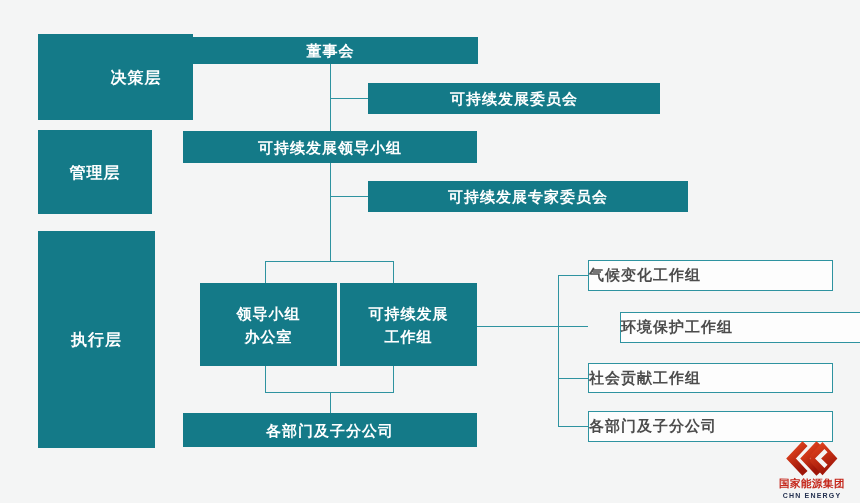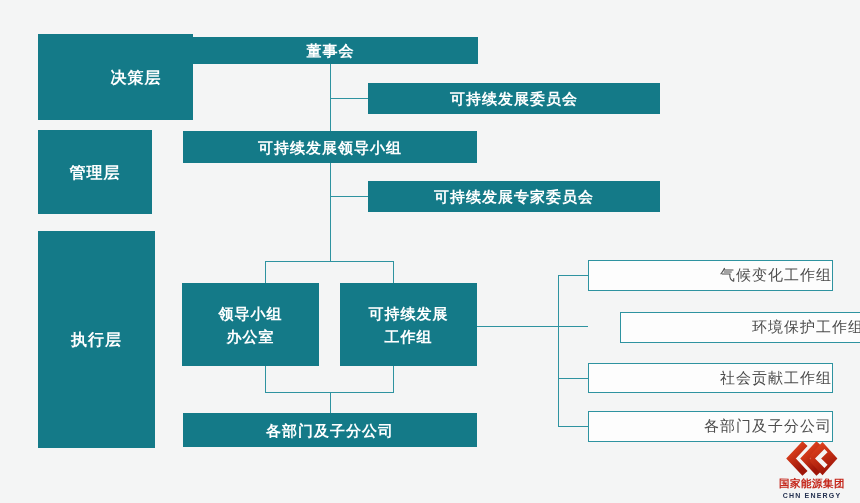--- a/index.html
+++ b/index.html
@@ -29,25 +29,24 @@
   }
   .layerbox{font-size:16px;}
   .whitebox{
     position:absolute;
     background:#fdfdfd;
     border:1px solid #2e93a0;
     box-sizing:border-box;
     color:#4c4c4c;
     display:flex;
     align-items:center;
-    justify-content:flex-end;
-    font-weight:400;
+    justify-content:flex-start;
+    font-weight:700;
     font-size:15px;
     letter-spacing:1px;
-    padding-left:12px;
   }
   .hline,.vline{
     position:absolute;
     background:#2e93a0;
   }
   .hline{height:1px;}
   .vline{width:1px;}
   .logo{
     position:absolute;
     left:777px;top:441px;
@@ -90,24 +89,24 @@
 
   <div class="tealbox" style="left:183px;top:37px;width:295px;height:27px;">
     <span>董事会</span>
   </div>
   <div class="tealbox" style="left:368px;top:83px;width:292px;height:31px;">
     <span>可持续发展委员会</span>
   </div>
   <div class="tealbox" style="left:183px;top:131px;width:294px;height:32px;">
     <span>可持续发展领导小组</span>
   </div>
-  <div class="tealbox" style="left:368px;top:181px;width:292px;height:31px;">
+  <div class="tealbox" style="left:368px;top:181px;width:320px;height:31px;">
     <span>可持续发展专家委员会</span>
   </div>
-  <div class="tealbox" style="left:182px;top:283px;width:137px;height:83px;">
+  <div class="tealbox" style="left:200px;top:283px;width:137px;height:83px;">
     <span>领导小组</span>
     <span>办公室</span>
   </div>
   <div class="tealbox" style="left:340px;top:283px;width:137px;height:83px;">
     <span>可持续发展</span>
     <span>工作组</span>
   </div>
   <div class="tealbox" style="left:183px;top:413px;width:294px;height:34px;">
     <span>各部门及子分公司</span>
   </div>

